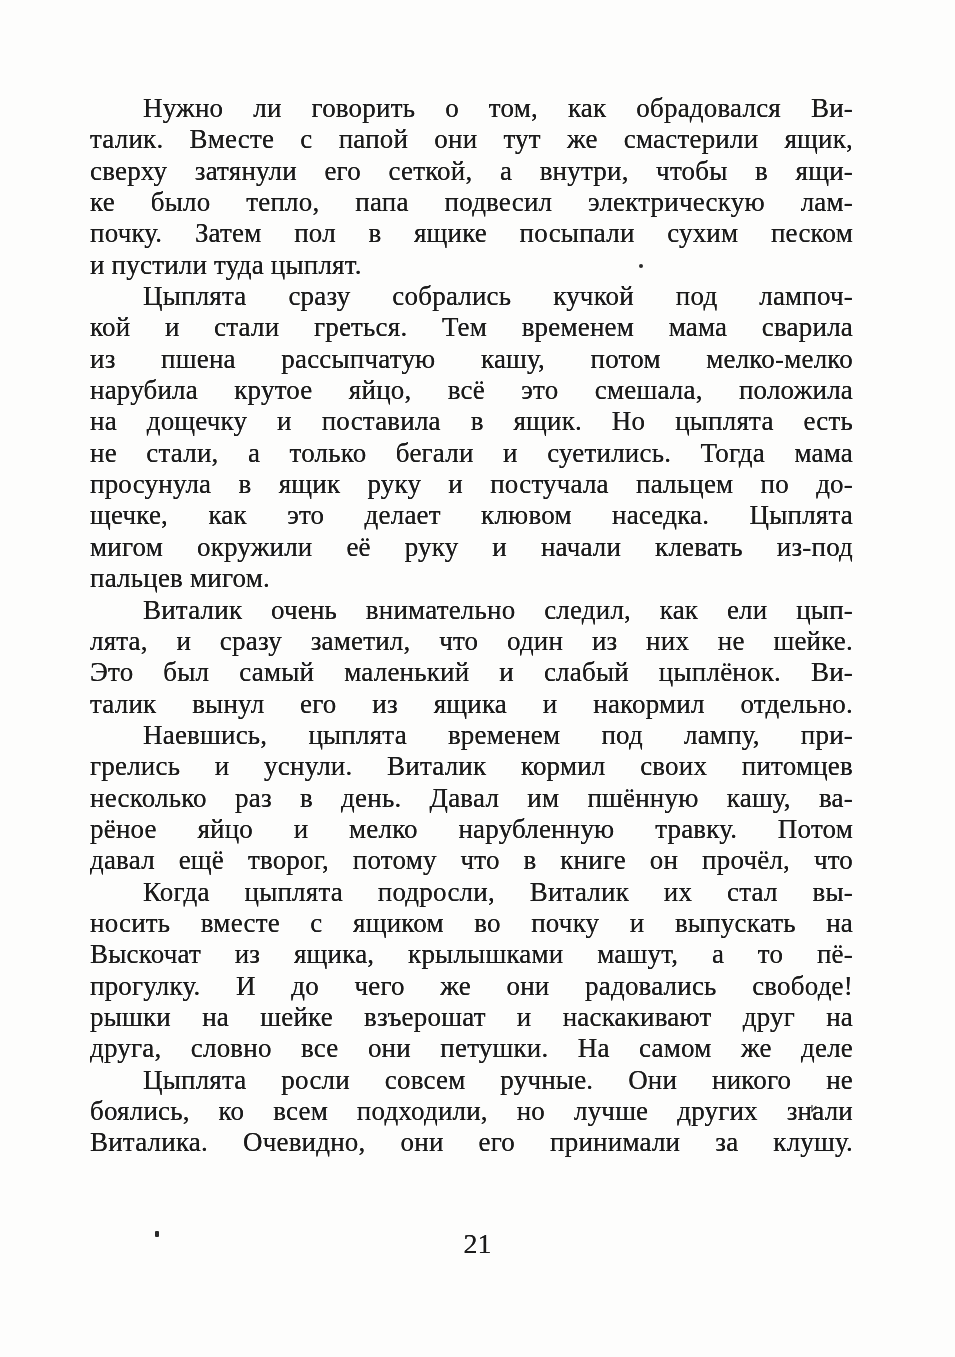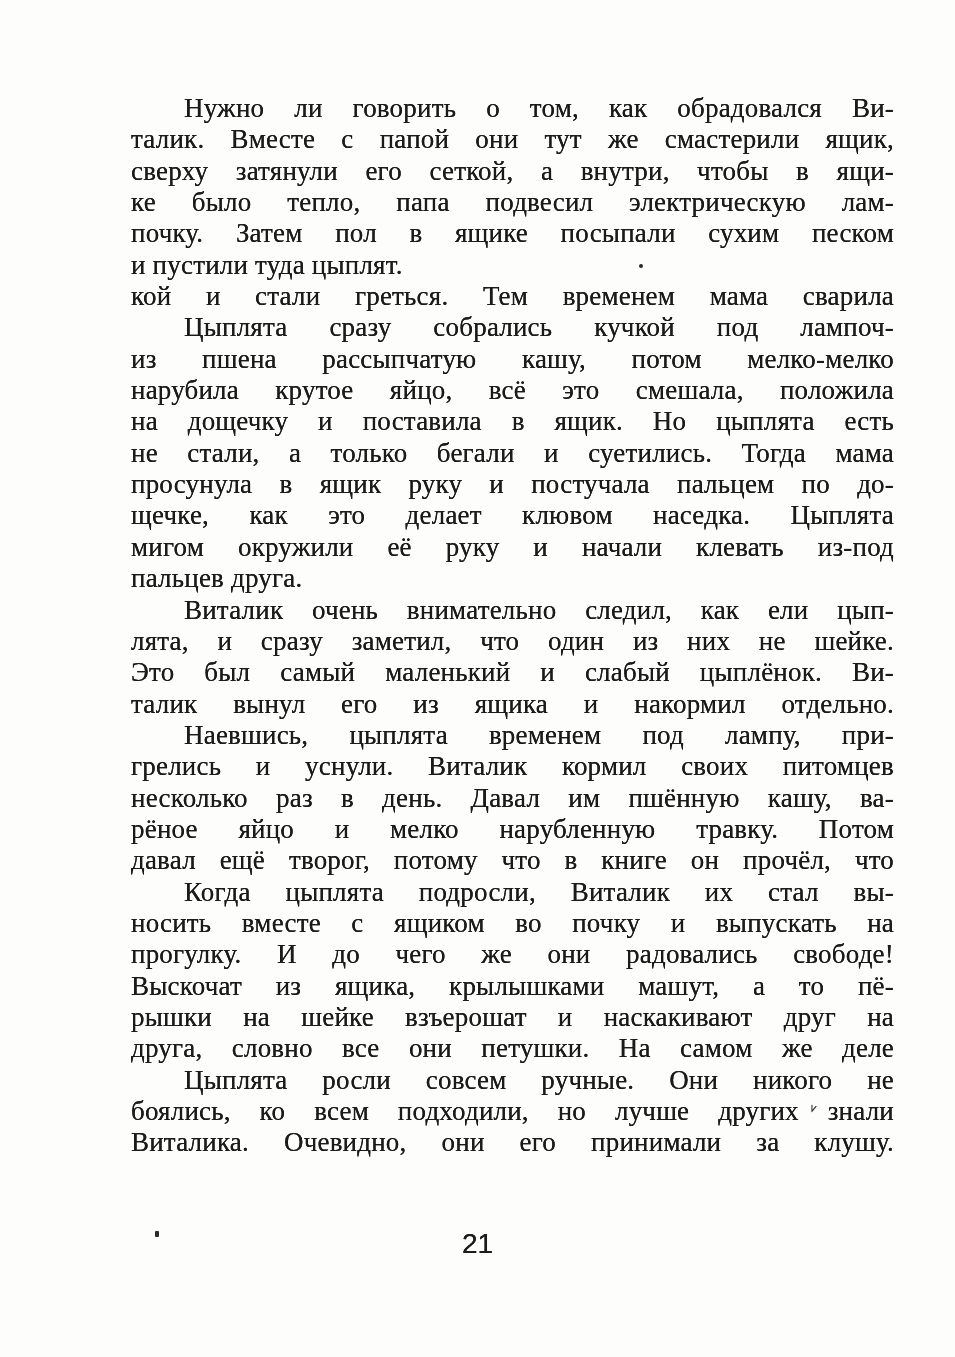--- a/index.html
+++ b/index.html
@@ -22,21 +22,20 @@
     position: absolute;
     left: 90px;
     top: 93px;
     width: 763px;
     color: var(--ink);
     font-family: "Liberation Serif", "DejaVu Serif", serif;
     font-size: 27px;
     line-height: 31.35px;
     letter-spacing: 0.2px;
     text-shadow: 0 0 0.45px currentColor;
-    margin-left: 41px;
   }
   .paragraph { margin: 0; }
   .line {
     text-align: justify;
     text-align-last: justify;
     overflow: hidden;
     white-space: nowrap;
   }
   .line.last {
     text-align-last: left;
@@ -44,21 +43,21 @@
   .line.indent {
     text-indent: 53px;
   }
   .page-number {
     position: absolute;
     top: 1228px;
     left: 0;
     width: 955px;
     text-align: center;
     color: var(--ink);
-    font-family: Liberation Sans, sans-serif;
+    font-family: Liberation Serif, serif;
     font-size: 28px;
     line-height: 32px;
     text-shadow: 0 0 0.4px currentColor;
   }
   
   .speck {
     position: absolute;
     background: #2a2a2a;
   }
   .speck-1 { left: 639px; top: 264px; width: 4px; height: 4px; border-radius: 50%; }
@@ -72,49 +71,49 @@
   <div class="text-block">
       <div class="paragraph">
         <div class="line indent">Нужно ли говорить о том, как обрадовался Ви-</div>
         <div class="line">талик. Вместе с папой они тут же смастерили ящик,</div>
         <div class="line">сверху затянули его сеткой, а внутри, чтобы в ящи-</div>
         <div class="line">ке было тепло, папа подвесил электрическую лам-</div>
         <div class="line">почку. Затем пол в ящике посыпали сухим песком</div>
         <div class="line last">и пустили туда цыплят.</div>
       </div>
       <div class="paragraph">
+        <div class="line indent">Цыплята сразу собрались кучкой под лампоч-</div>
         <div class="line">кой и стали греться. Тем временем мама сварила</div>
-        <div class="line indent">Цыплята сразу собрались кучкой под лампоч-</div>
         <div class="line">из пшена рассыпчатую кашу, потом мелко-мелко</div>
         <div class="line">нарубила крутое яйцо, всё это смешала, положила</div>
         <div class="line">на дощечку и поставила в ящик. Но цыплята есть</div>
         <div class="line">не стали, а только бегали и суетились. Тогда мама</div>
         <div class="line">просунула в ящик руку и постучала пальцем по до-</div>
         <div class="line">щечке, как это делает клювом наседка. Цыплята</div>
         <div class="line">мигом окружили её руку и начали клевать из-под</div>
-        <div class="line last">пальцев друга.</div>
+        <div class="line last">пальцев мигом.</div>
       </div>
       <div class="paragraph">
         <div class="line indent">Виталик очень внимательно следил, как ели цып-</div>
         <div class="line">лята, и сразу заметил, что один из них не шейке.</div>
         <div class="line">Это был самый маленький и слабый цыплёнок. Ви-</div>
         <div class="line">талик вынул его из ящика и накормил отдельно.</div>
       </div>
       <div class="paragraph">
         <div class="line indent">Наевшись, цыплята временем под лампу, при-</div>
         <div class="line">грелись и уснули. Виталик кормил своих питомцев</div>
         <div class="line">несколько раз в день. Давал им пшённую кашу, ва-</div>
         <div class="line">рёное яйцо и мелко нарубленную травку. Потом</div>
         <div class="line">давал ещё творог, потому что в книге он прочёл, что</div>
       </div>
       <div class="paragraph">
         <div class="line indent">Когда цыплята подросли, Виталик их стал вы-</div>
         <div class="line">носить вместе с ящиком во почку и выпускать на</div>
+        <div class="line">Выскочат из ящика, крылышками машут, а то пё-</div>
         <div class="line">прогулку. И до чего же они радовались свободе!</div>
-        <div class="line">Выскочат из ящика, крылышками машут, а то пё-</div>
         <div class="line">рышки на шейке взъерошат и наскакивают друг на</div>
         <div class="line">друга, словно все они петушки. На самом же деле</div>
       </div>
       <div class="paragraph">
         <div class="line indent">Цыплята росли совсем ручные. Они никого не</div>
         <div class="line">боялись, ко всем подходили, но лучше других знали</div>
         <div class="line">Виталика. Очевидно, они его принимали за клушу.</div>
       </div>
     </div>
   <div class="page-number">21</div>

